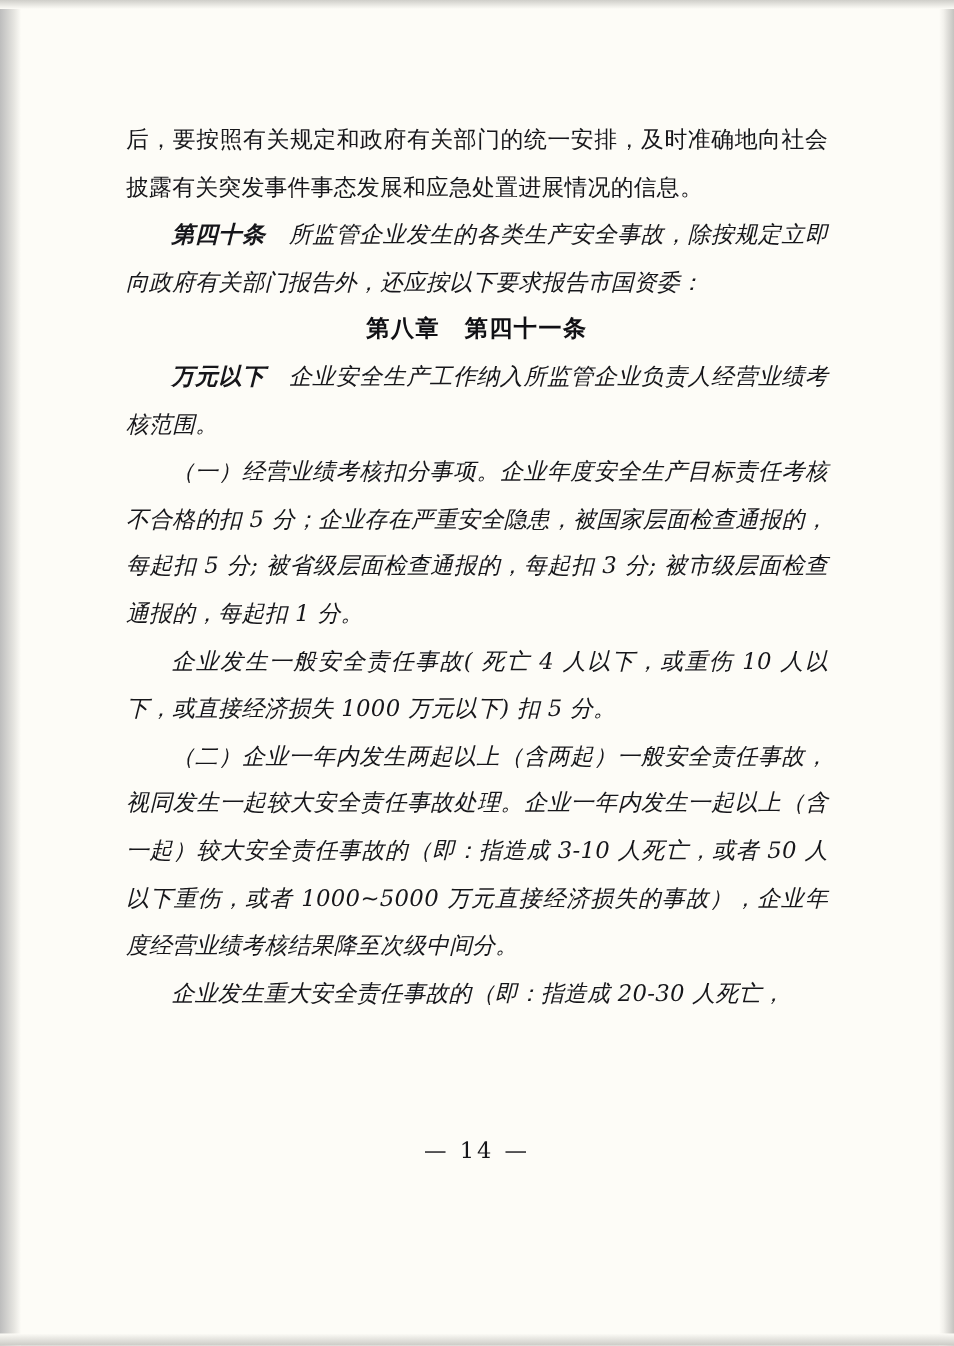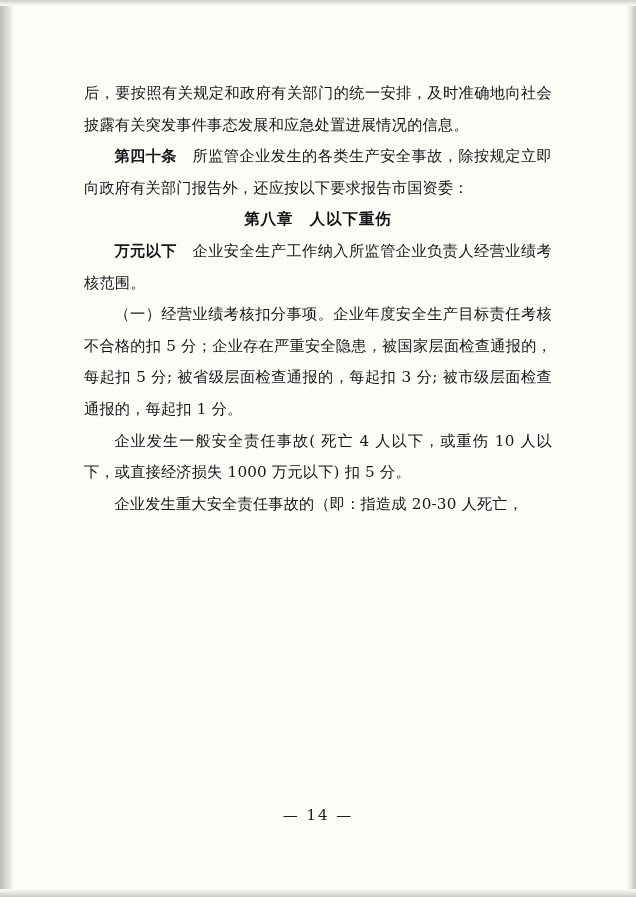--- a/index.html
+++ b/index.html
@@ -34,37 +34,38 @@
     line-height: 31.6px;
     color: #16161a;
     text-align: justify;
     text-justify: inter-ideograph;
     letter-spacing: 0.2px;
     margin: 0;
     font-family: "DejaVu Serif", "Liberation Serif", serif;
   }
   .indent {
     text-indent: 2em;
+    font-style: italic;
   }
   .heading-center {
     font-size: 15.4px;
     line-height: 31.6px;
     text-align: center;
     font-weight: bold;
     color: #101014;
     margin: 0;
     letter-spacing: 1px;
   }
   .b {
     font-weight: bold;
   }
   .footer {
     position: absolute;
     left: 84px;
-    top: 806px;
+    top: 758px;
     width: 468px;
     text-align: center;
     font-size: 15px;
     color: #16161a;
     letter-spacing: 2px;
     font-family: "DejaVu Serif", "Liberation Serif", serif;
   }
   .edge-left {
     position: absolute;
     left: 0;
@@ -107,27 +108,28 @@
   <div class="edge-top"></div>
   <div class="edge-bottom"></div>
 
   <div class="page-inner">
 
     <p class="para">后，要按照有关规定和政府有关部门的统一安排，及时准确地向社会披露有关突发事件事态发展和应急处置进展情况的信息。</p>
 
     <p class="para indent"><span class="b">第四十条</span>　<span>所监管企业发生的各类生产安全事故，除按规定立即向政府有关部门报告外，还应按以下要求报告市国资委：</span></p>
 
 
-    <p class="heading-center">第八章　人以下重伤</p>
+    <p class="heading-center">第八章　第四十一条</p>
 
     <p class="para indent"><span class="b">万元以下</span>　<span>企业安全生产工作纳入所监管企业负责人经营业绩考核范围。</span></p>
 
     <p class="para indent">（一）经营业绩考核扣分事项。企业年度安全生产目标责任考核不合格的扣 5 分；企业存在严重安全隐患，被国家层面检查通报的，每起扣 5 分; 被省级层面检查通报的，每起扣 3 分; 被市级层面检查通报的，每起扣 1 分。</p>
 
     <p class="para indent">企业发生一般安全责任事故( 死亡 4 人以下，或重伤 10 人以下，或直接经济损失 1000 万元以下) 扣 5 分。</p>
 
+    <p class="para indent">（二）企业一年内发生两起以上（含两起）一般安全责任事故，视同发生一起较大安全责任事故处理。企业一年内发生一起以上（含一起）较大安全责任事故的（即：指造成 3-10 人死亡，或者 50 人以下重伤，或者 1000~5000 万元直接经济损失的事故），企业年度经营业绩考核结果降至次级中间分。</p>
 
     <p class="para indent">企业发生重大安全责任事故的（即：指造成 20-30 人死亡，</p>
 
   </div>
 
   <div class="footer">— 14 —</div>
 </div>
 
 </body></html>

